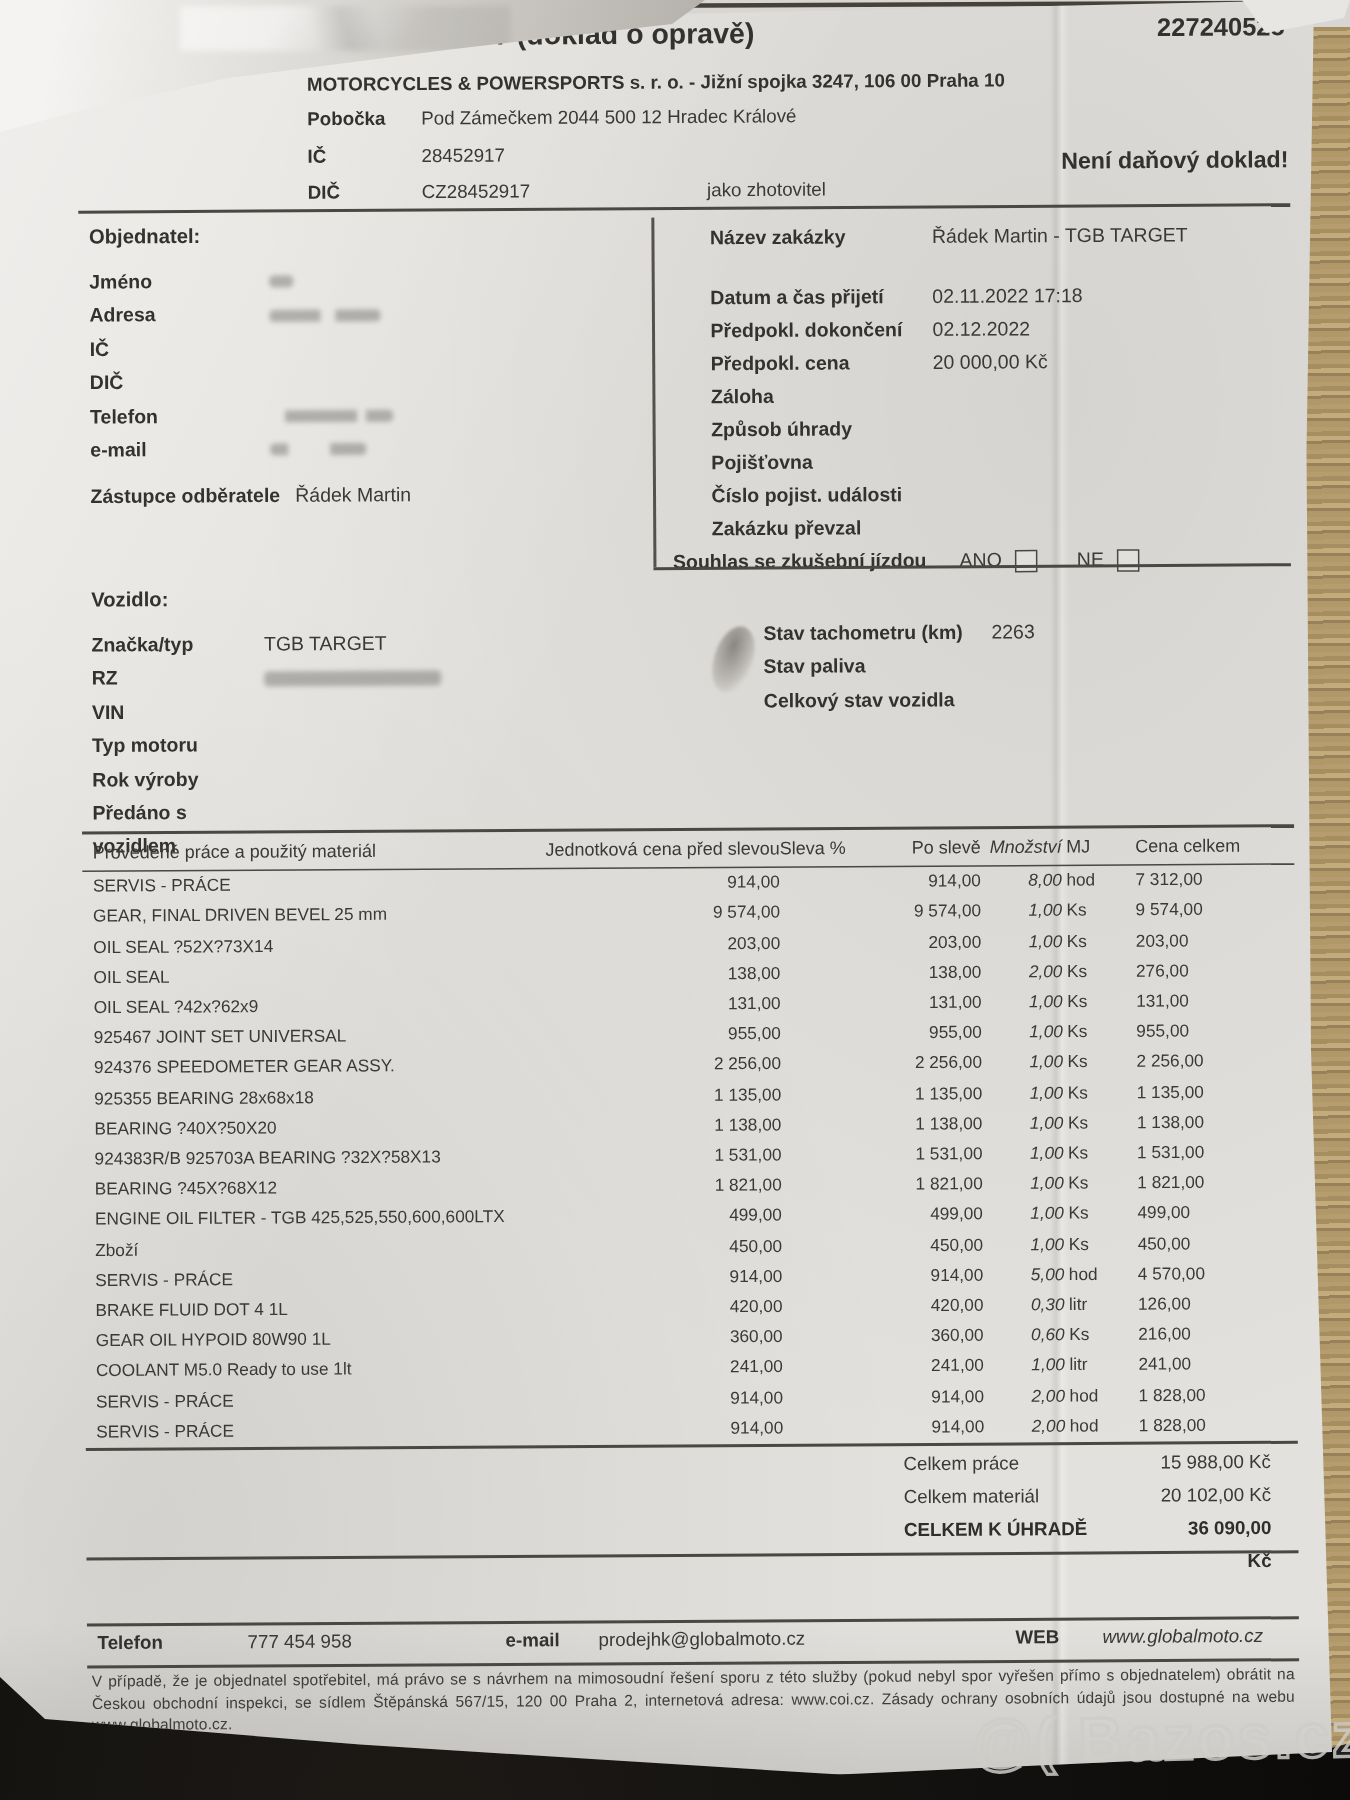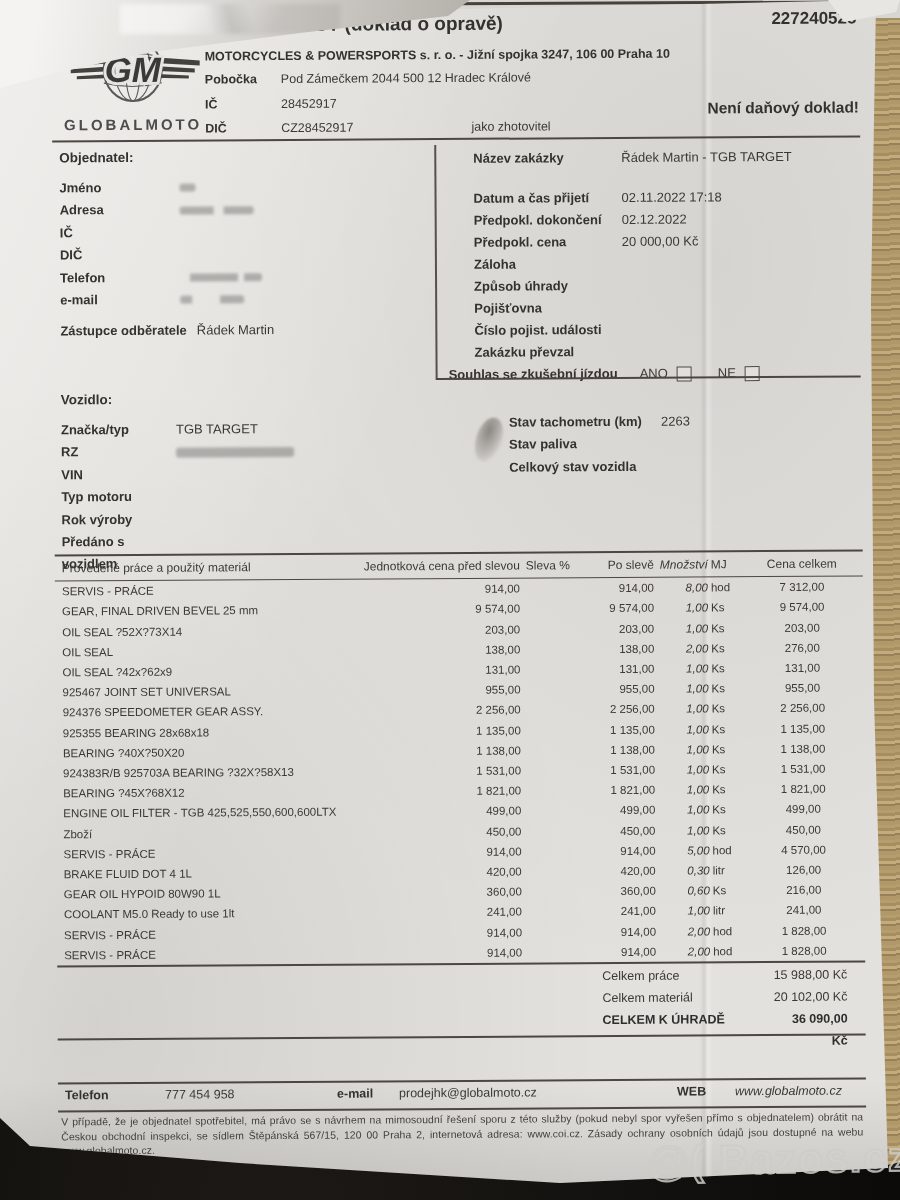--- a/index.html
+++ b/index.html
@@ -125,25 +125,25 @@
   .smudge-email{width:64px;background:linear-gradient(90deg,#6b6a68 0 12px,rgba(0,0,0,0) 12px 40px,#6b6a68 40px 100%);}
   .smudge-rz{width:118px;height:10px;}
 
   
   .items{left:55px;top:552px;width:808px;font-size:11.5px;}
   .thead{display:flex;line-height:24px;font-size:12px;color:#3b3936;}
   .trow{display:flex;line-height:20.2px;}
   .cell{white-space:nowrap;}
   .c0{width:300px;text-align:left;padding-left:7px;overflow:hidden;}
   .c1{width:158px;text-align:right;}
-  .c2{width:56px;text-align:center;}
+  .c2{width:56px;text-align:left;}
   .c3{width:78px;text-align:right;}
   .c4{width:54px;text-align:right;font-style:italic;}
   .c5{width:46px;text-align:left;padding-left:3px;}
-  .c6{flex:1;text-align:center;padding-right:16px;}
+  .c6{flex:1;text-align:left;padding-right:16px;}
   .items .line{height:1.6px;background:#4b4742;}
 
   
   .totals{left:55px;top:966px;width:808px;font-size:12.5px;}
   .totrow{display:flex;line-height:22px;}
   .totlabel{margin-left:545px;width:170px;}
   .totvalue{flex:1;text-align:right;padding-right:18px;}
   .tot-strong{font-weight:bold;color:#302e2c;}
 
   
@@ -167,39 +167,20 @@
 <body>
 
 <div class="abs wood-right"></div>
 <div class="abs wood-topleft"></div>
 <div class="abs paper-behind"></div>
 <div class="abs top-gap-line"></div>
 
 <div class="abs paper">
 <div class="content">
 
-  <div class="abs logo-block">
-    <svg width="150" height="82" viewBox="0 0 150 82">
-      <ellipse cx="75" cy="38" rx="29" ry="31" fill="none" stroke="#5a5856" stroke-width="2"></ellipse>
-      <ellipse cx="75" cy="38" rx="18" ry="31" fill="none" stroke="#5a5856" stroke-width="1.1"></ellipse>
-      <ellipse cx="75" cy="38" rx="7" ry="31" fill="none" stroke="#5a5856" stroke-width="1.1"></ellipse>
-      <path d="M47,25 Q75,18 103,25" fill="none" stroke="#5a5856" stroke-width="1.1"></path>
-      <path d="M46,51 Q75,58 104,51" fill="none" stroke="#5a5856" stroke-width="1.1"></path>
-      <g fill="#44423f">
-        <path d="M8,29 L60,25 L58,31 L8,34 Z"></path>
-        <path d="M13,37 L58,34 L56,39 L13,41 Z"></path>
-        <path d="M19,44 L56,42 L55,46 L19,47 Z"></path>
-        <path d="M142,29 L90,25 L92,31 L142,34 Z"></path>
-        <path d="M137,37 L92,34 L94,39 L137,41 Z"></path>
-        <path d="M131,44 L94,42 L95,46 L131,47 Z"></path>
-      </g>
-      <text x="75" y="50" text-anchor="middle" font-size="35" font-weight="bold" font-style="italic" font-family="Liberation Sans, sans-serif" fill="#3b3937" stroke="#e6e4e0" stroke-width="6" paint-order="stroke">GM</text>
-    </svg>
-    <div class="brand-name">GLOBALMOTO</div>
-  </div>
 
   <div class="abs doc-title b">SERVISNÍ LIST (doklad o opravě)</div>
   <div class="abs doc-number b">227240525</div>
   <div class="abs company-line b">MOTORCYCLES &amp; POWERSPORTS s. r. o. - Jižní spojka 3247, 106 00 Praha 10</div>
 
   <div class="abs hrow" style="left:208px;top:71px;">
     <span class="hl b">Pobočka</span>
     <span>Pod Zámečkem 2044 500 12 Hradec Králové</span>
   </div>
   <div class="abs hrow" style="left:208px;top:96px;">

